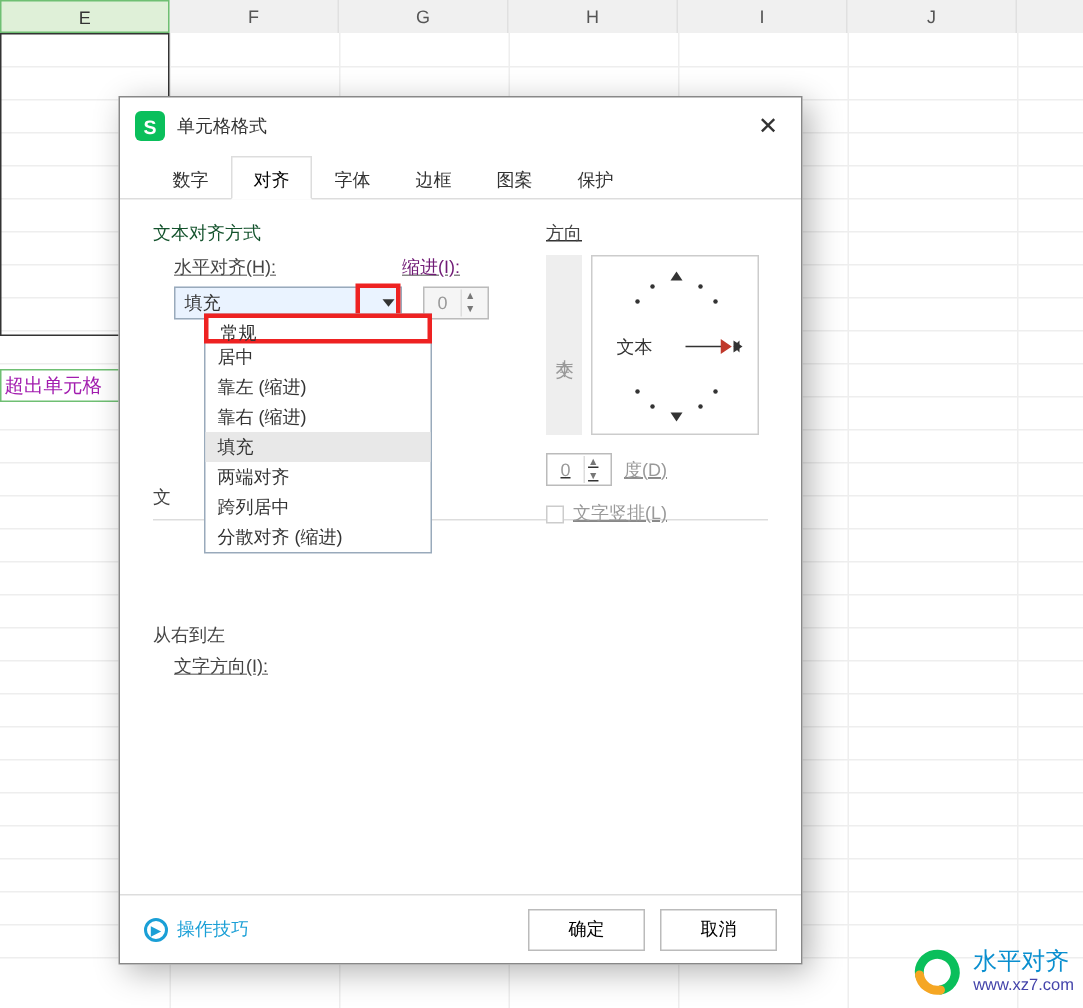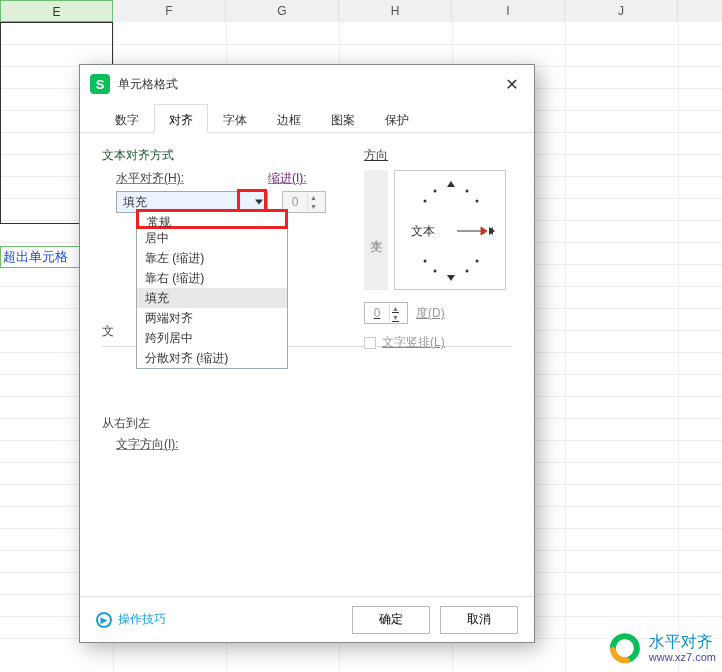--- a/index.html
+++ b/index.html
@@ -16,21 +16,21 @@
 
   
   .sheet { position: absolute; left: 0; top: 0; right: 0; bottom: 0; }
   .col-headers { position: absolute; top: 0; left: 0; right: 0; height: 22px; display: flex; background: #f0f0f0; }
   .col-headers > div { flex: 0 0 113px; text-align: center; line-height: 22px; color: #555; border-right: 1px solid #e0e0e0; }
   .col-headers .col-e { background: #dff0d8; border: 1px solid #6fbf73; color: #333; }
   .grid { position: absolute; top: 22px; left: 0; right: 0; bottom: 0; }
   .gline-h { position: absolute; left: 0; right: 0; height: 1px; background: #eee; }
   .gline-v { position: absolute; top: 0; bottom: 0; width: 1px; background: #eee; }
   .data-border { position: absolute; border: 1px solid #333; }
-  .cell-text { position: absolute; font-size: 13px; color: #1d4ed8; }
+  .cell-text { position: absolute; font-size: 13px; color: #a21caf; }
   .cell-text.clip { background: #fff; border: 1px solid #6fbf73; padding: 1px 2px; overflow: hidden; white-space: nowrap; }
 
   
   .dialog {
     position: absolute;
     left: 79px; top: 64px;
     width: 456px; height: 579px;
     background: #fff;
     border: 1px solid #888;
     box-shadow: 5px 5px 20px rgba(0,0,0,0.3);

